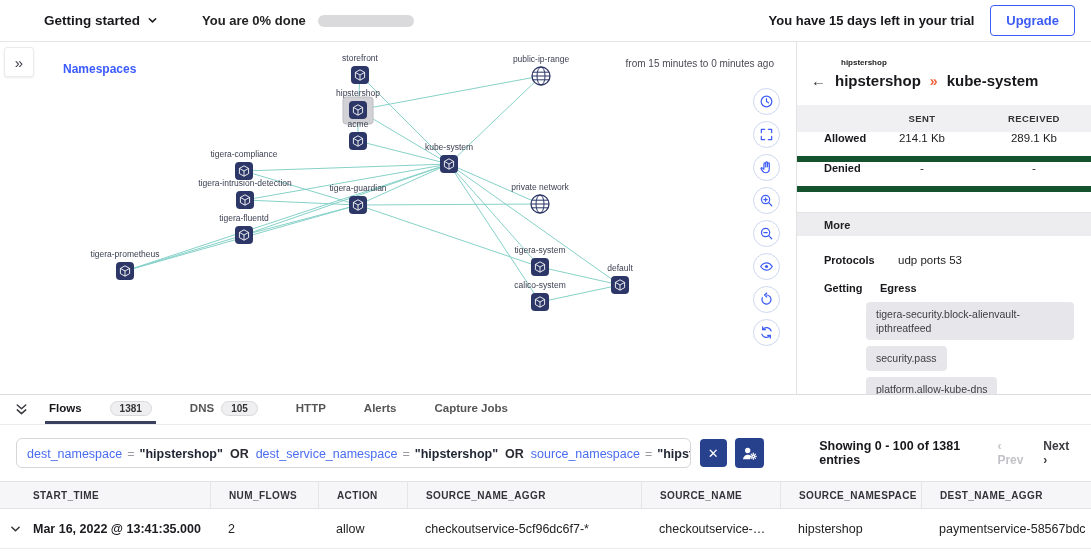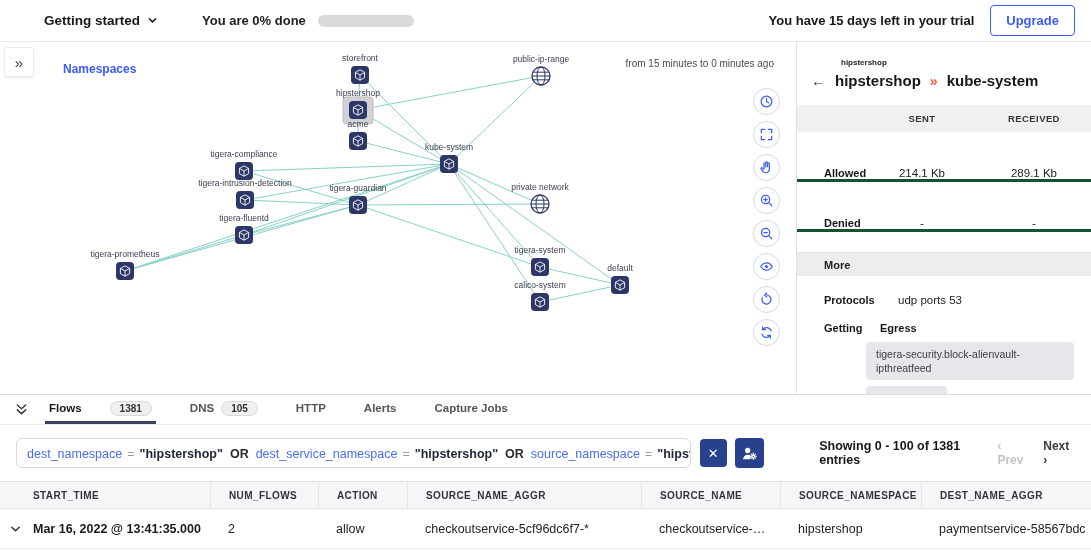--- a/index.html
+++ b/index.html
@@ -29,21 +29,21 @@
   .details { flex:1; background:#fff; overflow:hidden; position:relative; }
   .ctx-label { margin:16px 0 0 44px; font-size:8px; font-weight:700; color:#222; }
   .details-header { display:flex; align-items:center; gap:9px; margin:5px 0 0 14px; }
   .back { font-size:15px; color:#333; cursor:pointer; line-height:1; }
   .dt-src, .dt-tgt { font-size:15px; font-weight:700; color:#17171c; }
   .dt-sep { color:#f4623a; font-weight:700; font-size:14px; }
   .traffic-head { margin-top:16px; height:27px; background:#f0f0f3; display:flex; align-items:center; font-size:9.5px; font-weight:700; letter-spacing:.4px; color:#333; }
   .traffic-head span:nth-child(1){ flex:0 0 70px; }
   .traffic-head span:nth-child(2){ flex:0 0 110px; text-align:center; }
   .traffic-head span:nth-child(3){ flex:0 0 114px; text-align:center; }
-  .t-row { display:flex; align-items:flex-end; height:50px; border-bottom:3px solid #14532d; }
+  .t-row { display:flex; align-items:flex-start; height:30px; border-bottom:6px solid #14532d; }
   .t-l { flex:0 0 70px; padding-left:27px; font-weight:700; font-size:11px; color:#17171c; }
   .t-c1 { flex:0 0 110px; text-align:center; font-size:11.5px; }
   .t-c2 { flex:0 0 114px; text-align:center; font-size:11.5px; }
   .more-band { margin-top:20px; height:24px; background:#ededf0; border-top:1px solid #e3e3e6; display:flex; align-items:center; padding-left:27px; font-size:11px; font-weight:700; color:#222; }
   .kv { display:flex; padding-left:27px; margin-top:18px; font-size:11.5px; }
   .kv-l { flex:0 0 74px; font-weight:700; font-size:11px; color:#17171c; }
   .kv.policies { margin-top:16px; }
   .kv.policies .kv-l { flex:0 0 56px; }
   .egress { font-weight:700; font-size:11px; color:#17171c; }
   #pill-list { margin-top:8px; margin-left:-14px; }

